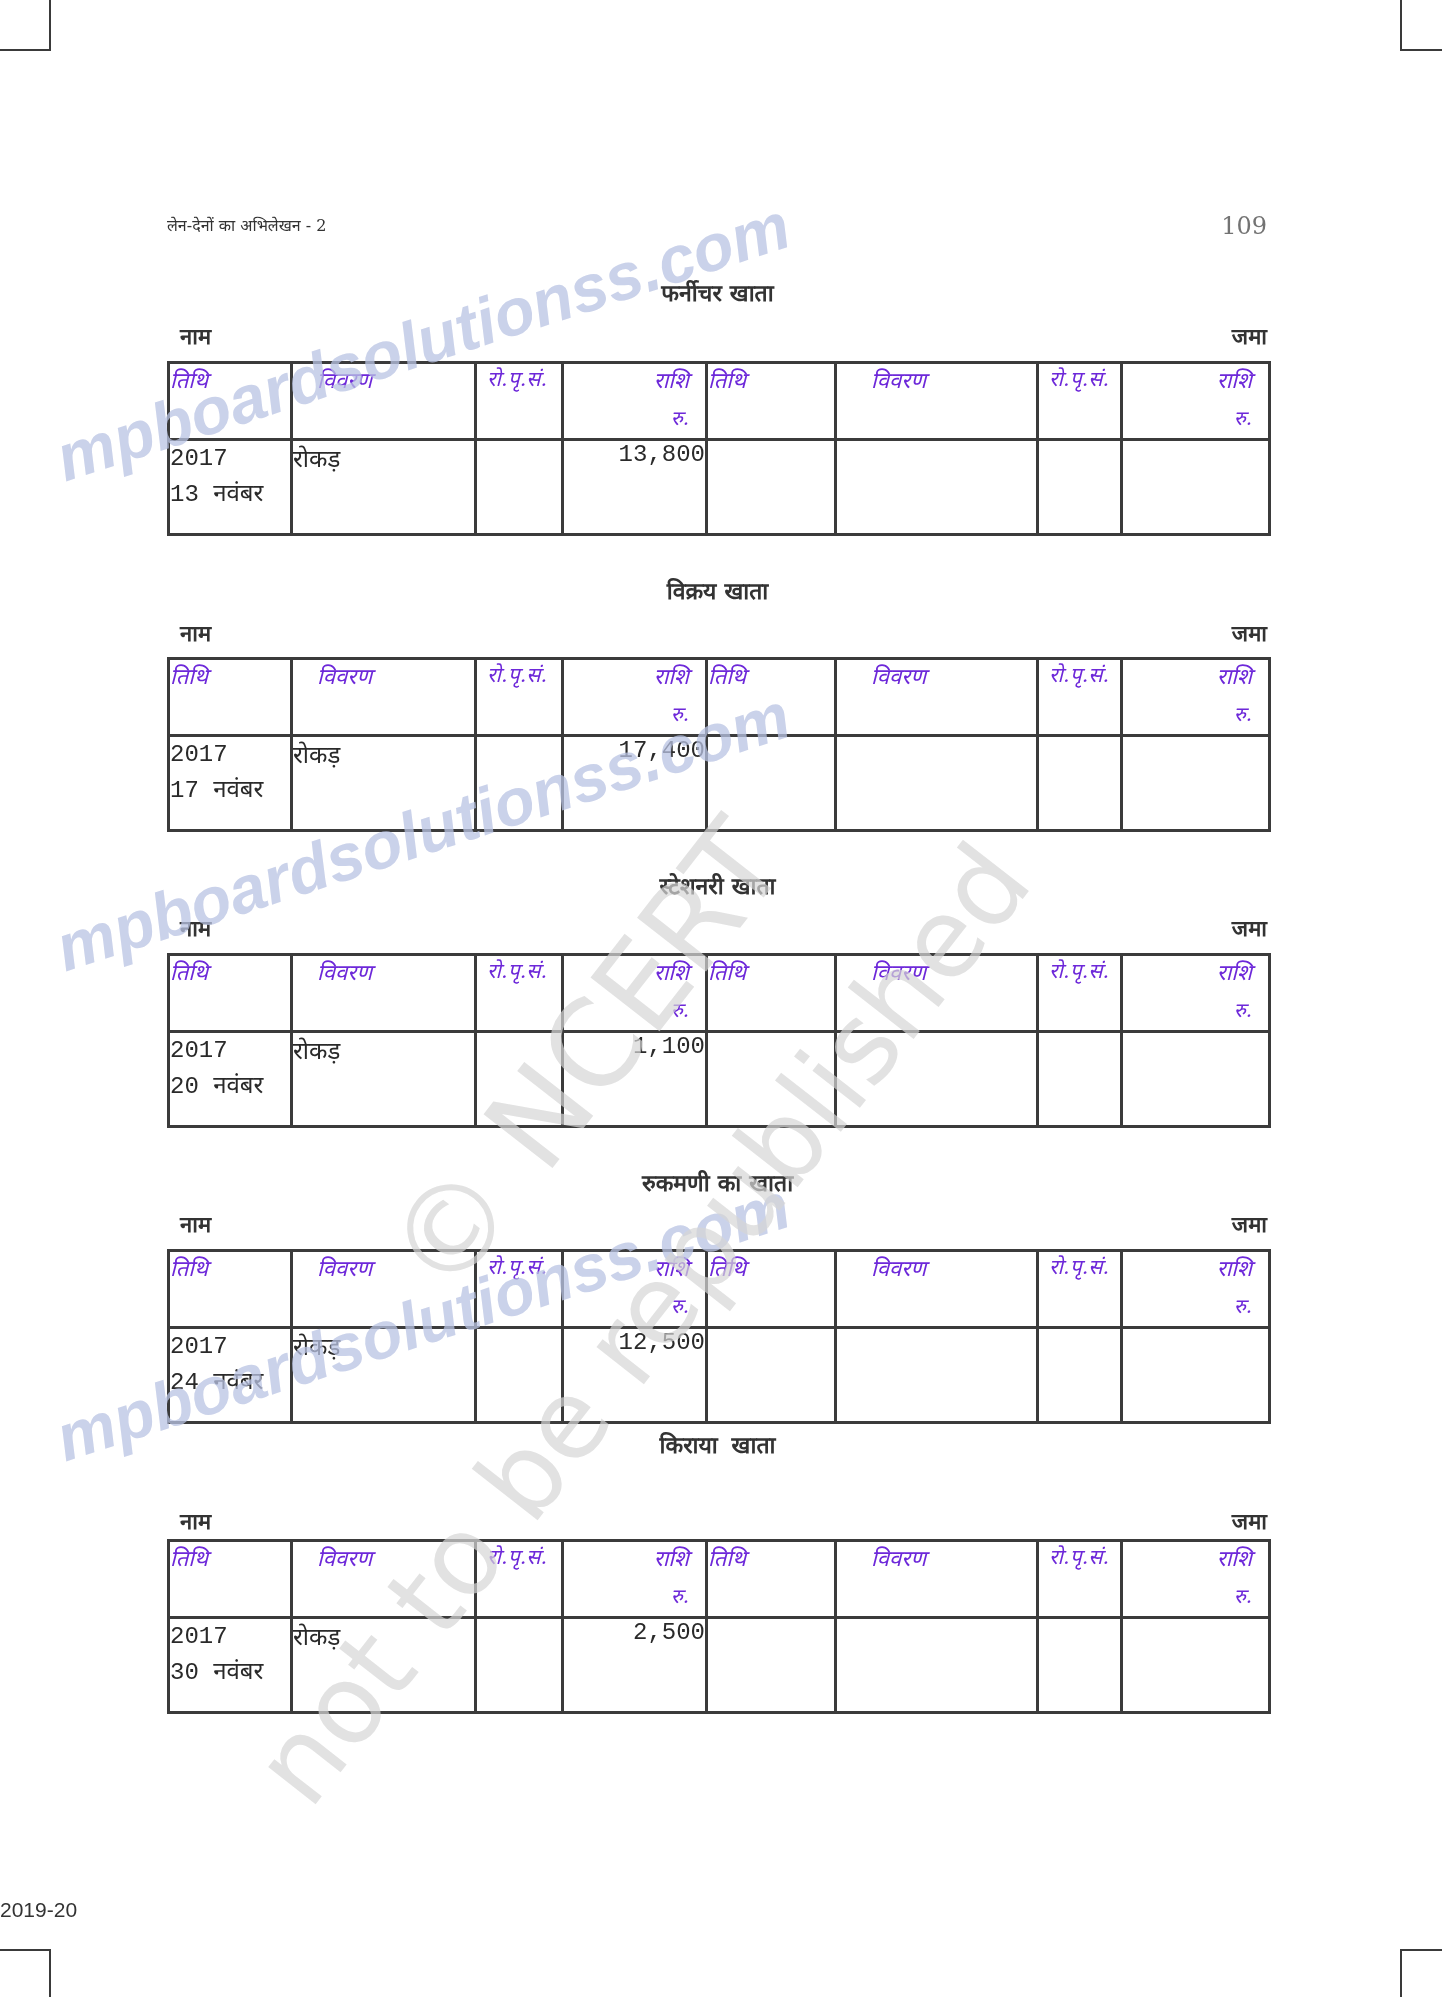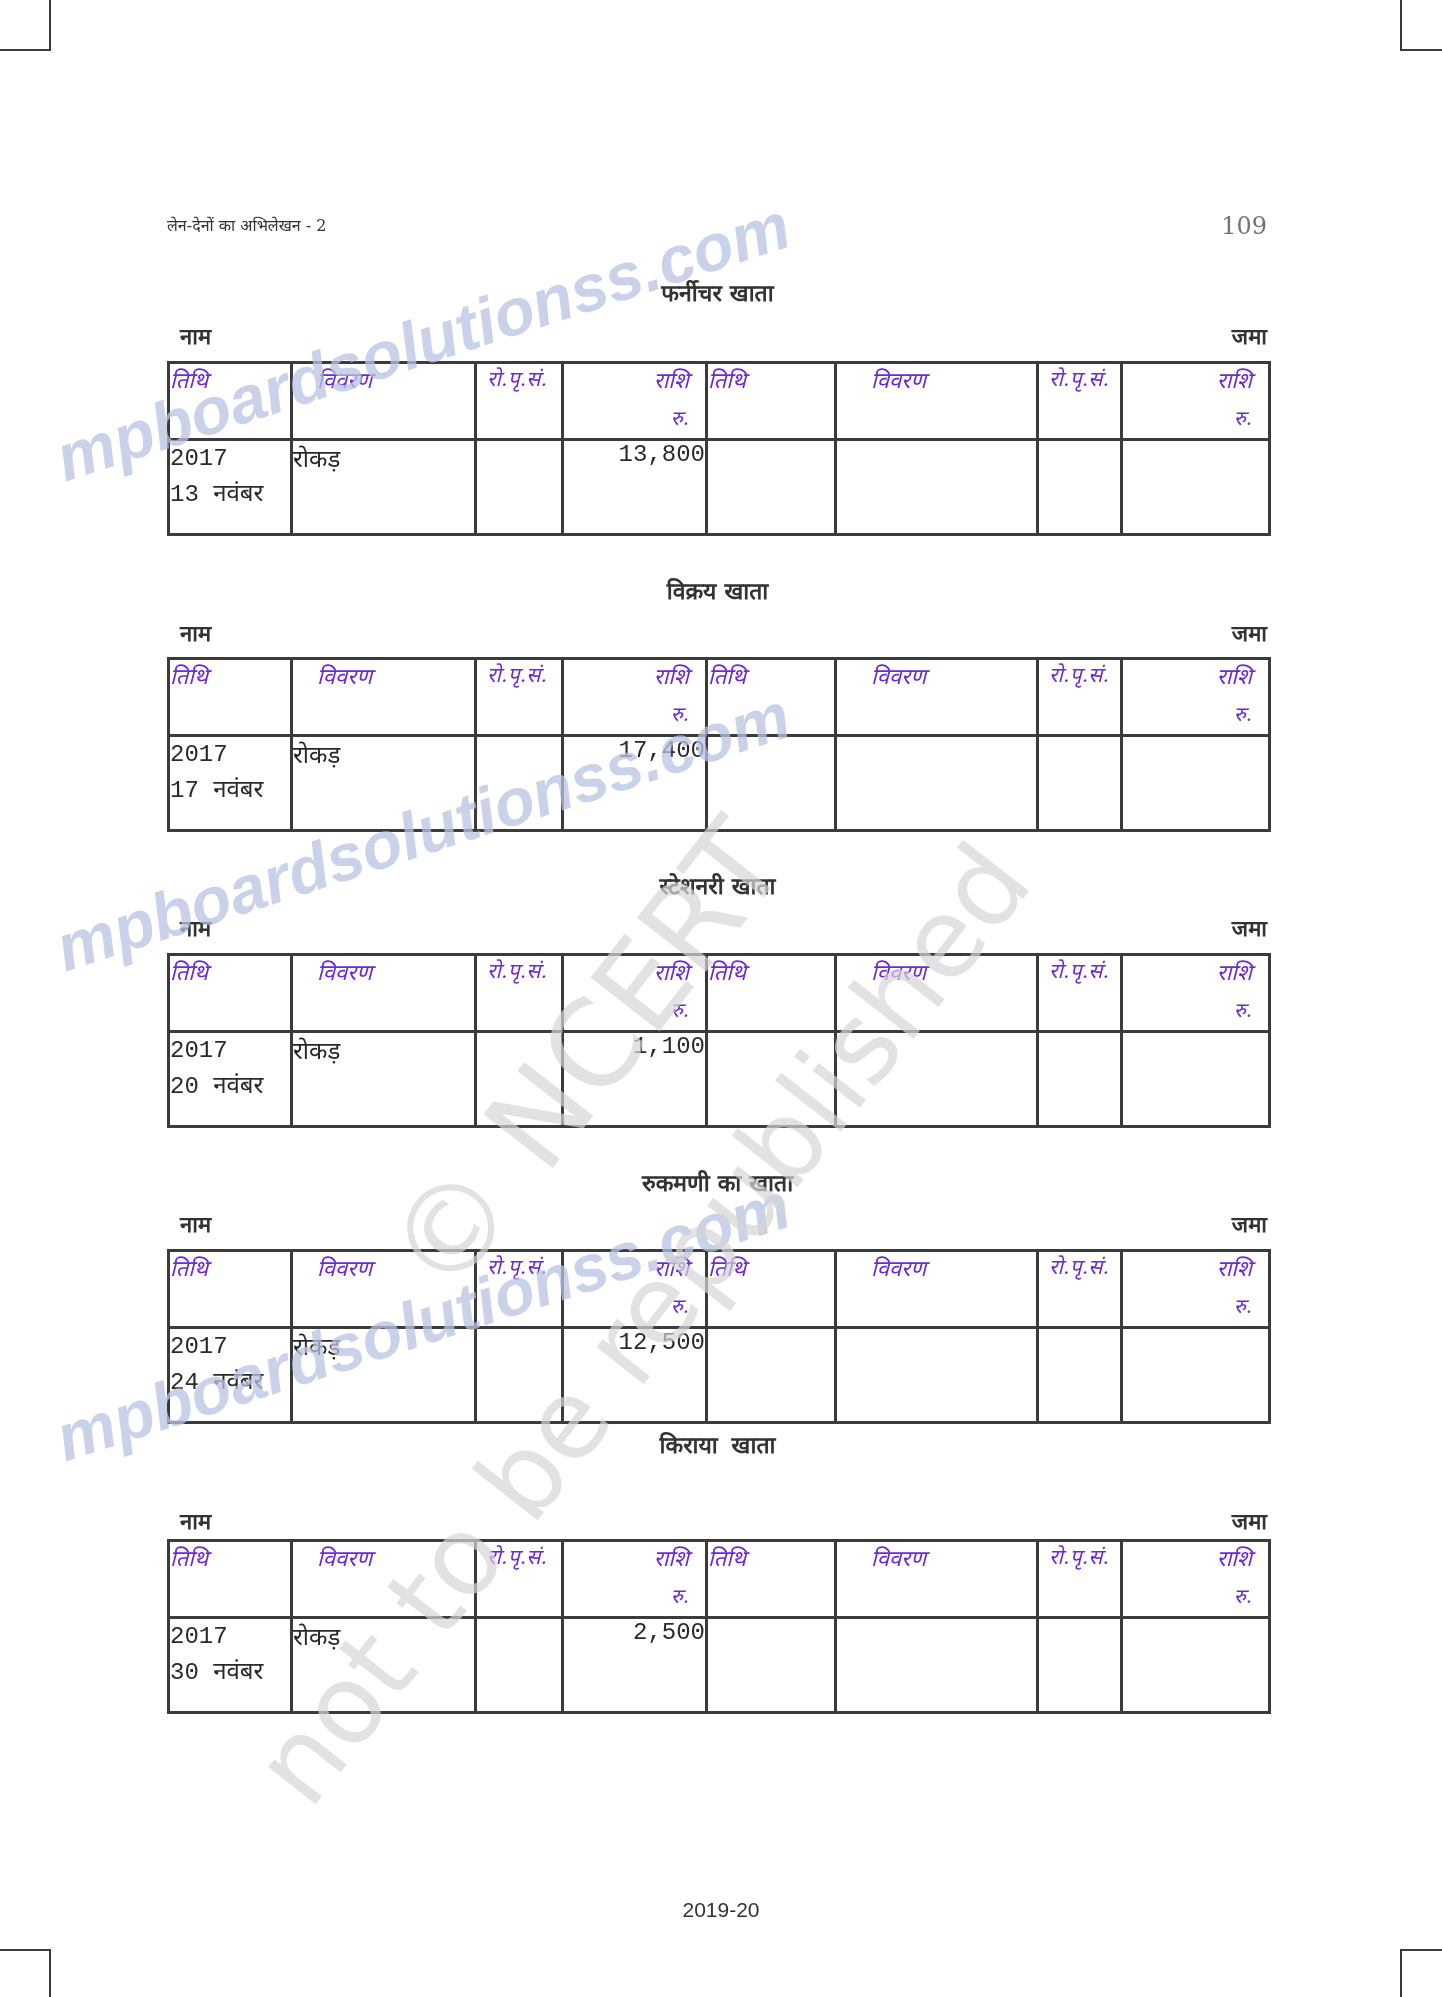--- a/index.html
+++ b/index.html
@@ -16,21 +16,21 @@
   .ledger td { border:3px solid #3b3b3b; padding:0; vertical-align:top; position:relative; }
   .ledger .hdr td { height:74px; }
   .ledger .row td { height:92px;font-family:Liberation Mono, monospace; }
   .hcell { font-style:italic; font-size:22px; color:#6d28d9; padding:10px 0 0 14px; }
   .hcell.right { text-align:right; padding-right:16px; padding-left:0; }
   .hcell .sub { display:block; margin-top:10px; font-size:20px; }
   .hcell.lf { padding-left:10px; font-size:21px; }
   .date-cell { font-size:24px; padding:10px 0 0 10px; line-height:36px; white-space:nowrap; }
   .part-cell { font-size:24px; padding:46px 0 0 24px; }
   .amt-cell { font-size:24px; text-align:right; padding:46px 16px 0 0; }
-  .footer { position:absolute; top:1898px; left:0; width:1442px; text-align:center;
+  .footer { position:absolute; top:1898px; left:0; width:1442px; 
             font-family:"Liberation Sans", "DejaVu Sans", sans-serif; font-size:21px; color:#333; }
   .wm { position:absolute; font-family:"Liberation Sans", "DejaVu Sans", sans-serif; font-weight:bold; font-style:italic;
         color:#b9c3e3; opacity:0.75; white-space:nowrap; transform-origin:left bottom; pointer-events:none; }
   .wm2 { position:absolute; font-family:"DejaVu Sans", sans-serif; color:#d6d6d6; opacity:0.7;
          white-space:nowrap; transform-origin:left bottom; pointer-events:none; }
 </style>
 </head>
 <body>
 
 <div class="crop" style="left:49px;top:0;width:2px;height:50px;"></div>

